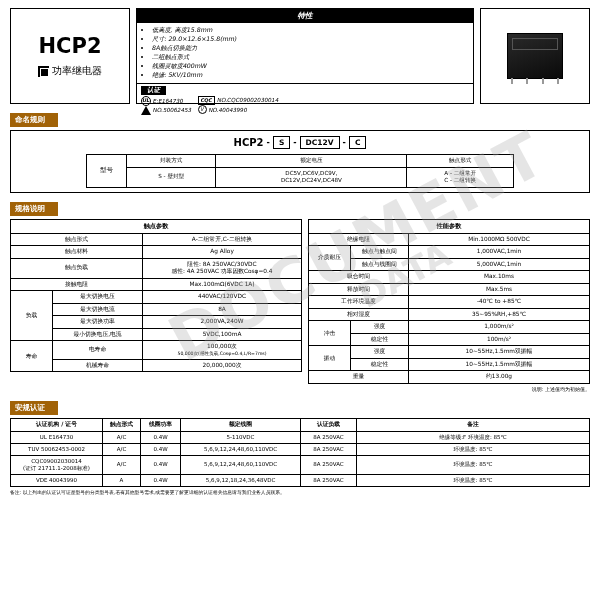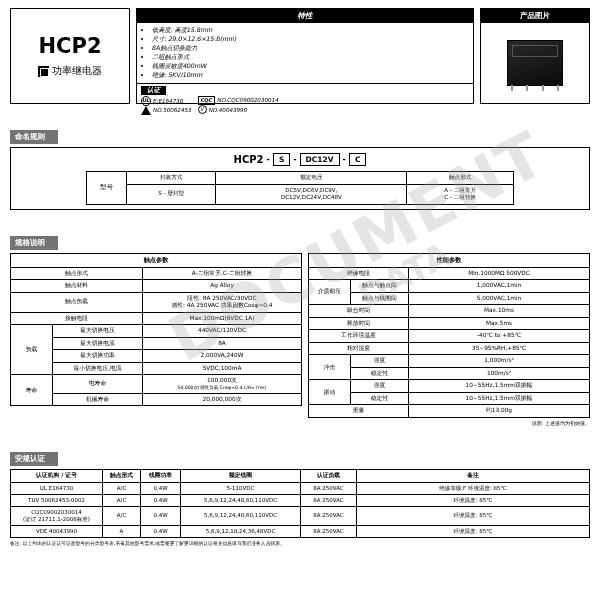--- a/index.html
+++ b/index.html
@@ -169,26 +169,26 @@
     content:"";position:absolute;left:4px;top:4px;right:4px;height:10px;
     border:1px solid #555;
   }
   .relay-pins{
     position:absolute;bottom:-6px;left:3px;right:3px;
     display:flex;justify-content:space-between;
   }
   .relay-pins span{width:2px;height:6px;background:#999;display:block;}
   
   .sec-bar {
-    background: #737373;
+    background: #a16207;
     color: #fff;
     font-size: 7.5px;
     font-weight: bold;
     padding: 2px 5px;
-    margin: 22px 0 3px;
+    margin: 5px 0 3px;
     display: inline-block;
     min-width: 48px;
   }
   .sec-wrap { margin-top: 4px; }
   
   .naming {
     border: 1px solid #000;
     padding: 5px 4px 4px;
     position: relative;
   }
@@ -319,21 +319,20 @@
             <div class="cert-item">
               <span class="badge-circ">V</span>
               <span>NO.40043990</span>
             </div>
           </div>
         </div>
       </div>
     </div>
 
     <div class="photo-box">
-      <div class="feat-hdr">产品图片</div>
       <div class="relay-img">
         <div class="relay">
           <div class="relay-pins">
             <span></span>
               <span></span>
               <span></span>
               <span></span>
           </div>
         </div>
       </div>

